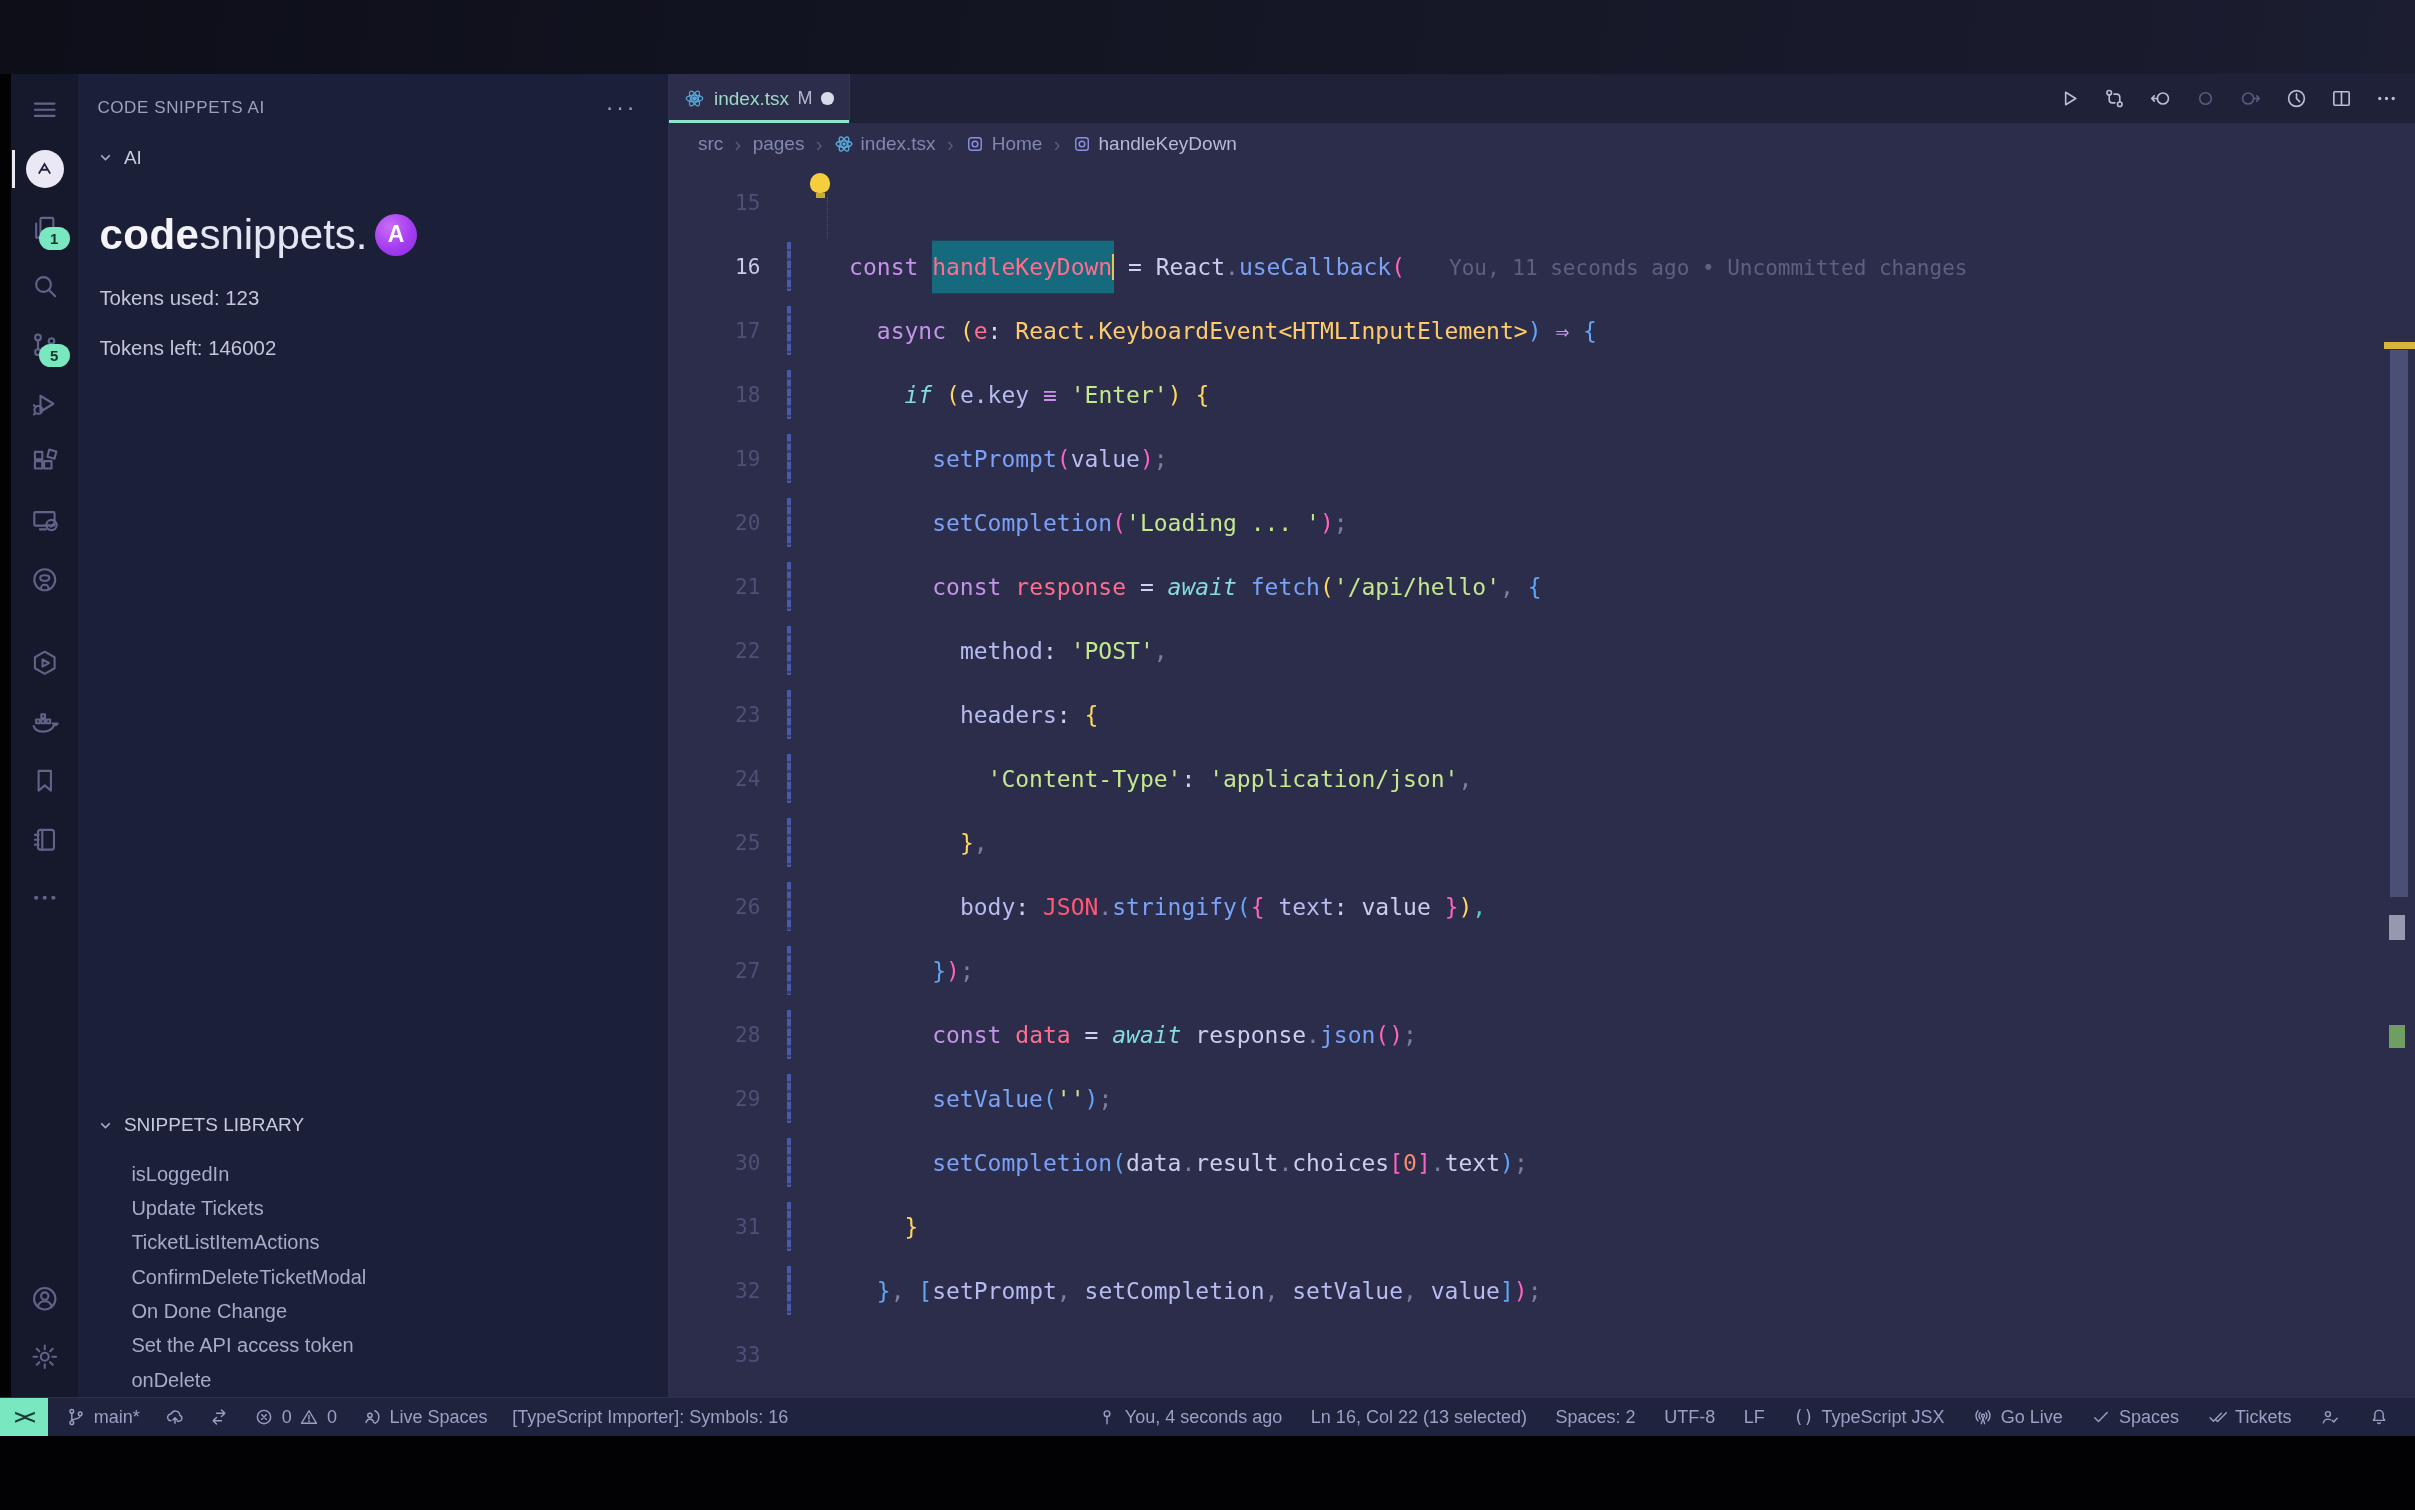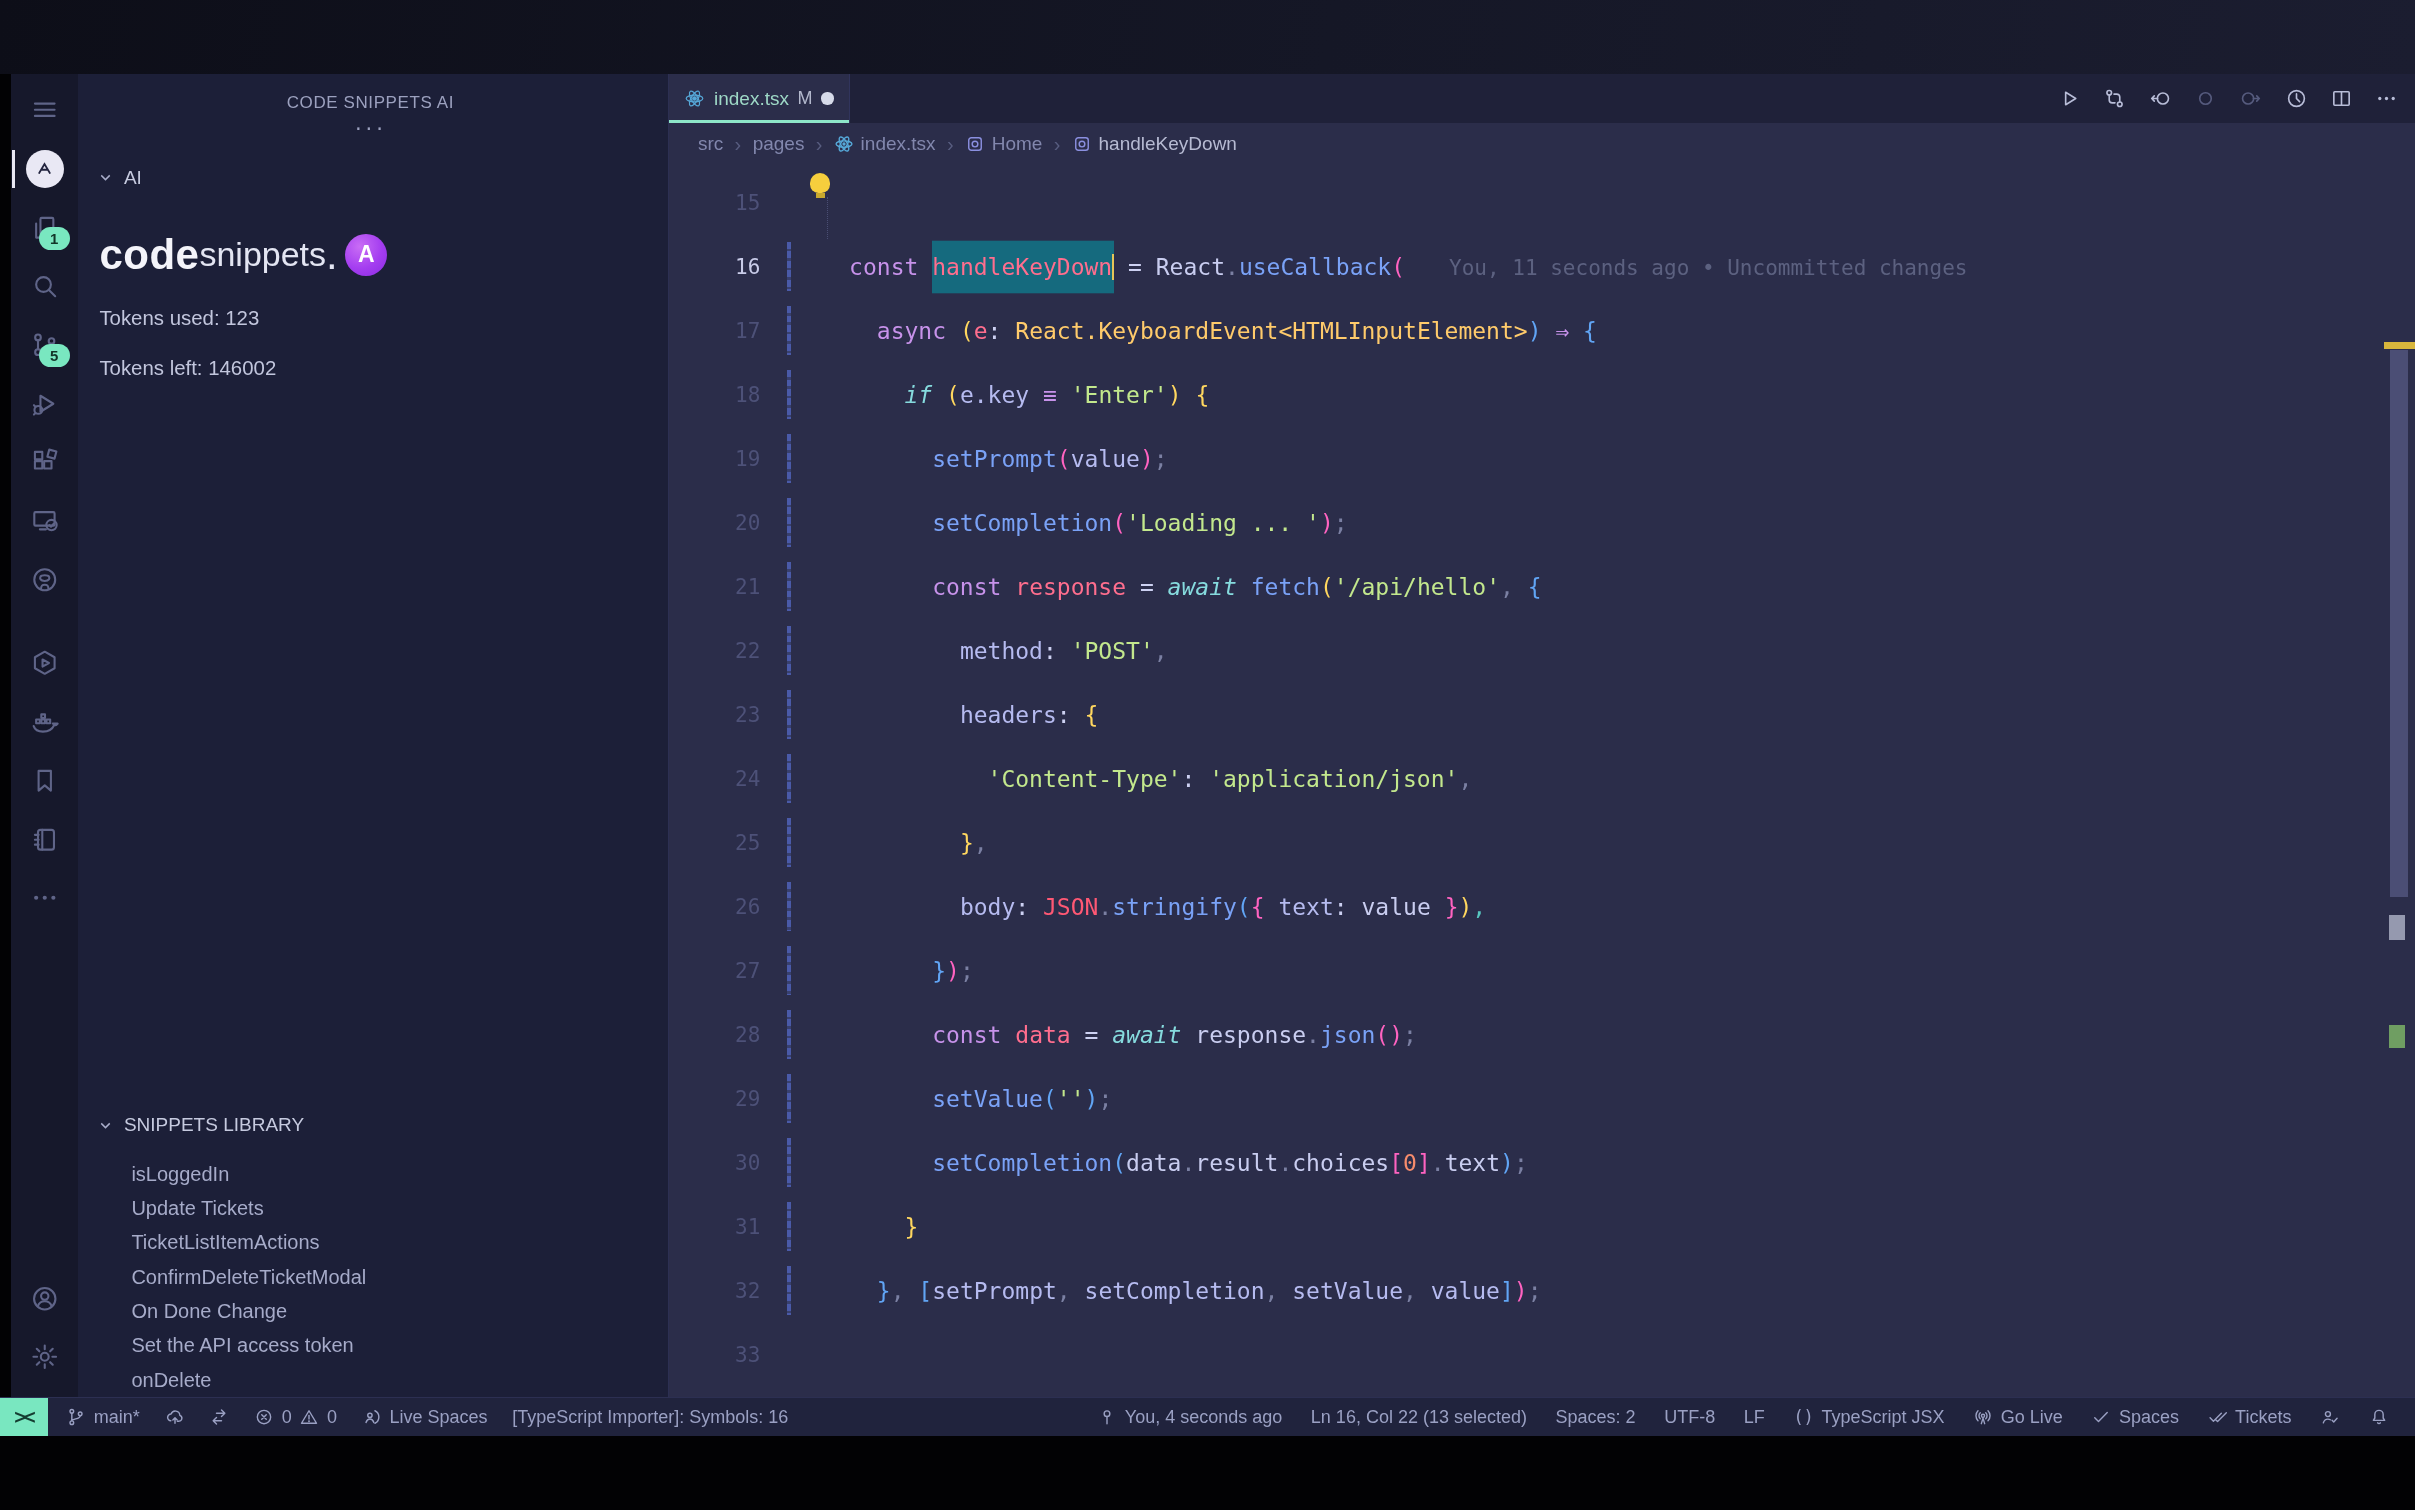--- a/index.html
+++ b/index.html
@@ -25,29 +25,29 @@
                justify-content:center;}
   .logo-circle svg{width:21px;height:21px;}
   .ab-badge{position:absolute;right:1.9px;bottom:3.8px;min-width:23px;height:23px;border-radius:11.4px;
             background:#79e7c0;color:#123528;font-size:15px;font-weight:bold;display:flex;
             align-items:center;justify-content:center;padding:0 3.8px;}
   .ab-spacer{margin-top:auto;}
   .ab-gap{height:25px;}
   
   .sidebar{width:590px;background:#1c1f38;border-right:1px solid #2c2f52;display:flex;
            flex-direction:column;position:relative;}
-  .sb-header{display:flex;align-items:center;justify-content:space-between;padding:19px 25px 9.5px 19px;flex-direction:column;}
+  .sb-header{display:flex;align-items:center;justify-content:space-between;padding:19px 25px 9.5px 19px;}
   .sb-title{font-size:17px;letter-spacing:0.6px;color:#9CA1bf;}
   .sb-ellipsis{color:#9ca1bf;font-size:23px;letter-spacing:2.9px;background:none;border:none;cursor:pointer;}
   .sb-section{display:flex;align-items:center;gap:9.5px;padding:15px 19px 7.6px;color:#c6cadf;font-size:19px;}
   .sb-section svg{width:17px;height:17px;color:#a9adca;}
   .sb-body{padding:9.5px 86px 0 21px;}
   .logo-row{display:flex;align-items:center;margin:25px 0 28.5px;text-align:center;}
   .logo-bold{font-size:42px;font-weight:bold;color:#f4f4fa;letter-spacing:0.5px;}
-  .logo-light{font-size:34px;font-weight:300;color:#e3e5f2;}
+  .logo-light{font-size:42px;font-weight:300;color:#e3e5f2;}
   .logo-dot{font-size:42px;font-weight:300;color:#e3e5f2;margin-right:7.6px;}
   .logo-badge{width:42px;height:42px;border-radius:50%;display:flex;align-items:center;justify-content:center;
               background:radial-gradient(circle at 35% 30%,#c96df5 0%,#a43df0 55%,#8a2be2 100%);}
   .logo-badge span{color:#fff;font-size:23px;font-weight:bold;}
   .sb-desc{font-size:20.4px;line-height:1.5;color:#c2c6dd;margin:0 0 9.5px;}
   .sb-tokens{font-size:20.4px;color:#c2c6dd;margin-top:27px;}
   .sb-library{position:absolute;left:0;right:0;top:1025px;}
   .lib-items{margin-top:13.3px;}
   .lib-item{padding:5.7px 19px 5.7px 53px;font-size:20px;color:#a6abc9;cursor:pointer;}
   

